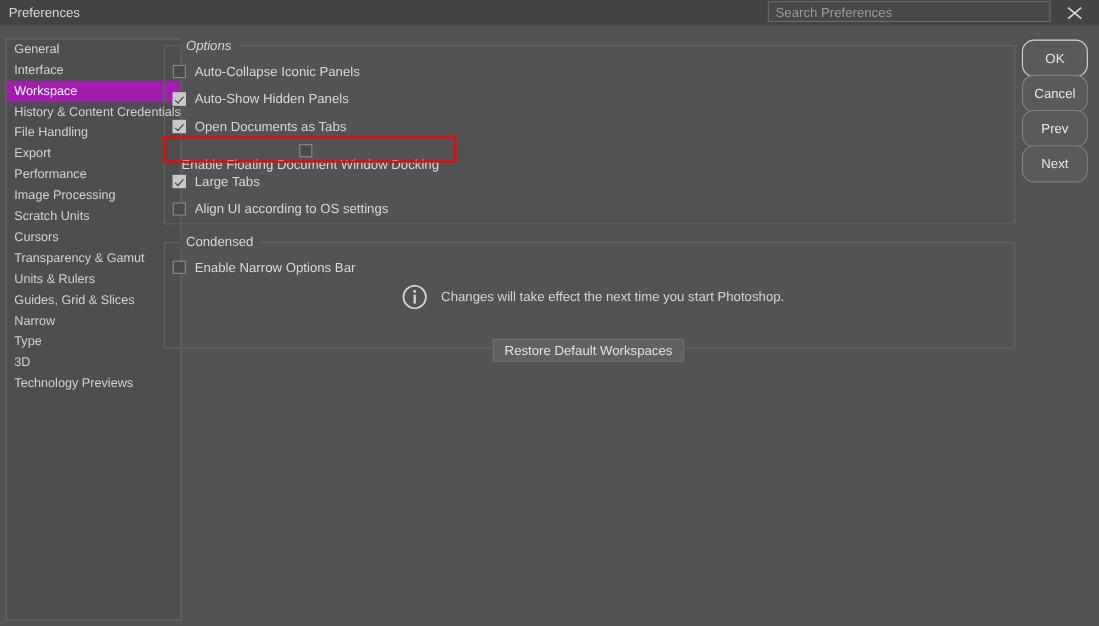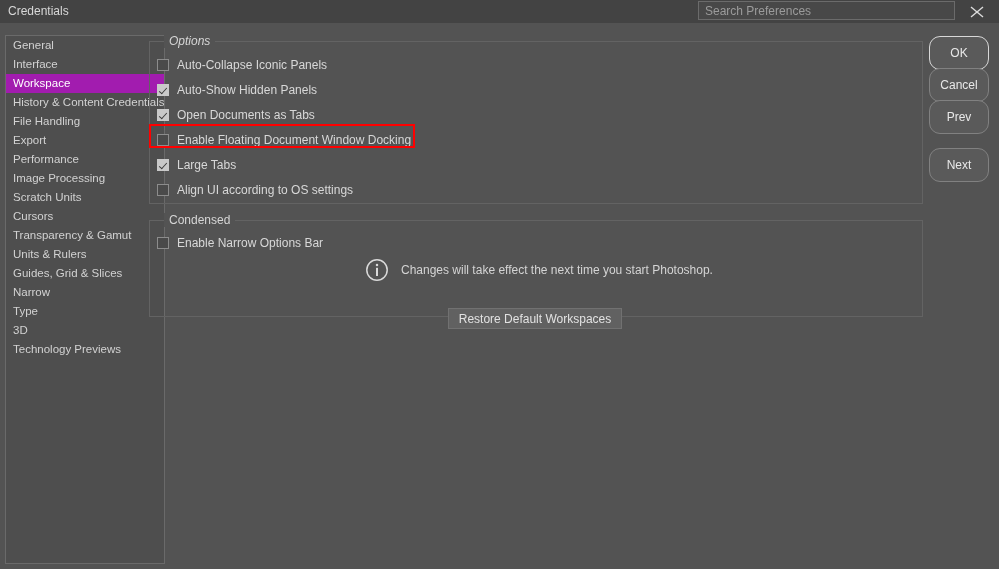--- a/index.html
+++ b/index.html
@@ -204,27 +204,27 @@
     cursor: pointer;
     white-space: nowrap;
   }
   .action-btn.primary {
     border-color: #d8d8d8;
     border-width: 1.5px;
   }
   #btn-ok     { top: 36px; }
   #btn-cancel { top: 68px; }
   #btn-prev   { top: 100px; }
-  #btn-next   { top: 132px; margin-top: 16px; }
+  #btn-next   { top: 132px; }
 </style>
 </head>
 <body>
 
 <div class="titlebar">
-  <div class="titlebar-title">Credentials</div>
+  <div class="titlebar-title">Preferences</div>
 
   <div class="search-field">
     <input type="text" placeholder="Search Preferences" style="">
   </div>
 
   <div class="close-btn">
     <svg width="22" height="20" viewBox="0 0 22 20" aria-hidden="true">
       <line x1="5" y1="5" x2="17" y2="15" stroke="#dcdcdc" stroke-width="1.4"></line>
       <line x1="17" y1="5" x2="5" y2="15" stroke="#dcdcdc" stroke-width="1.4"></line>
     </svg>
@@ -260,21 +260,21 @@
       <span class="cblabel">Auto-Collapse Iconic Panels</span>
     </div>
     <div class="cbrow" style="left: 157px; top: 81px;">
       <span class="cbox checked"></span>
       <span class="cblabel">Auto-Show Hidden Panels</span>
     </div>
     <div class="cbrow" style="left: 157px; top: 106px;">
       <span class="cbox checked"></span>
       <span class="cblabel">Open Documents as Tabs</span>
     </div>
-    <div class="cbrow" style="left: 157px; top: 131px;">
+    <div class="cbrow" style="left: 157px; top: 131px; flex-direction: column;">
       <span class="cbox"></span>
       <span class="cblabel">Enable Floating Document Window Docking</span>
     </div>
     <div class="cbrow" style="left: 157px; top: 156px;">
       <span class="cbox checked"></span>
       <span class="cblabel">Large Tabs</span>
     </div>
     <div class="cbrow" style="left: 157px; top: 181px;">
       <span class="cbox"></span>
       <span class="cblabel">Align UI according to OS settings</span>

